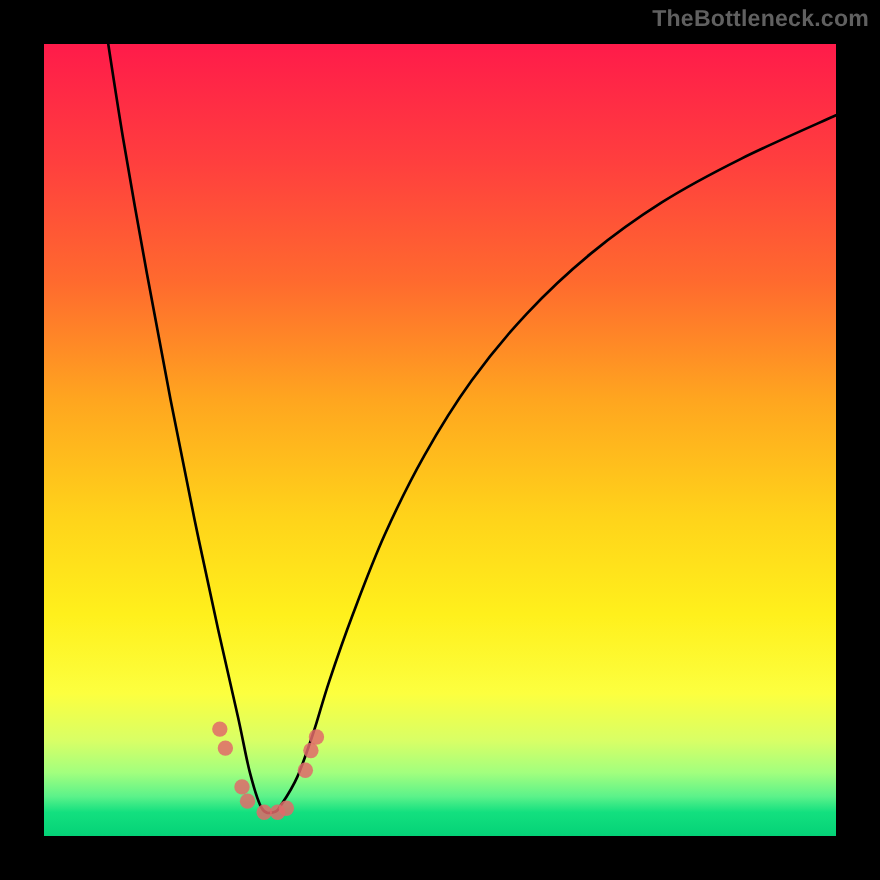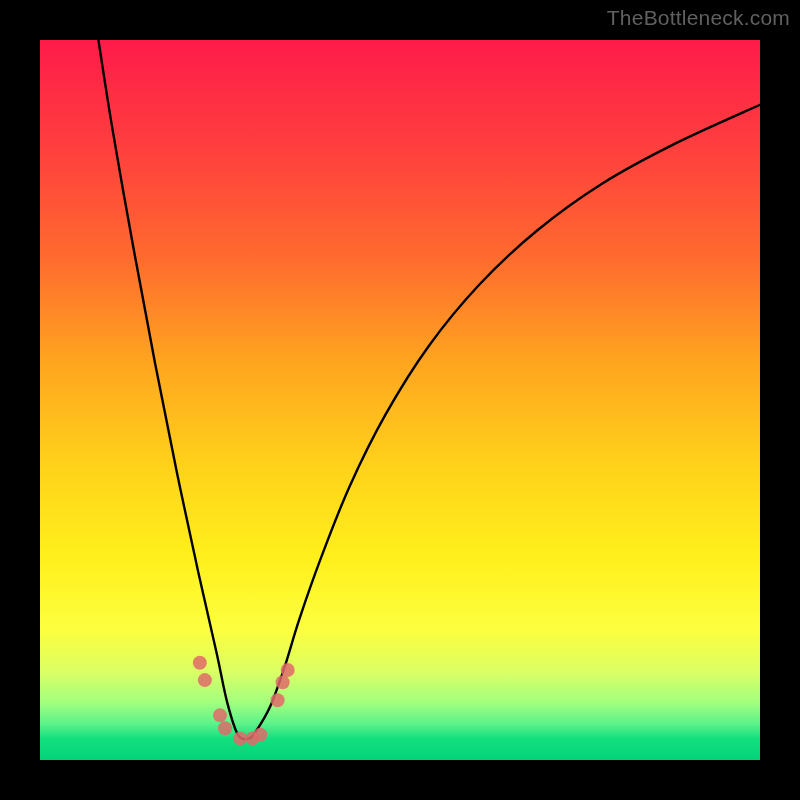--- a/index.html
+++ b/index.html
@@ -41,21 +41,21 @@
       #04d277 100%
     );
   }
   .watermark {
     position: absolute;
     top: 6px;
     right: 10px;
     color: #606060;
     font-size: 21px;
     letter-spacing: 0.2px;
-    font-weight: 400;
+    font-weight: 700;
   }
   svg.curve {
     position: absolute;
     left: 0;
     top: 0;
     width: 720px;
     height: 720px;
   }
   .marker {
     fill: #e06a6a;

